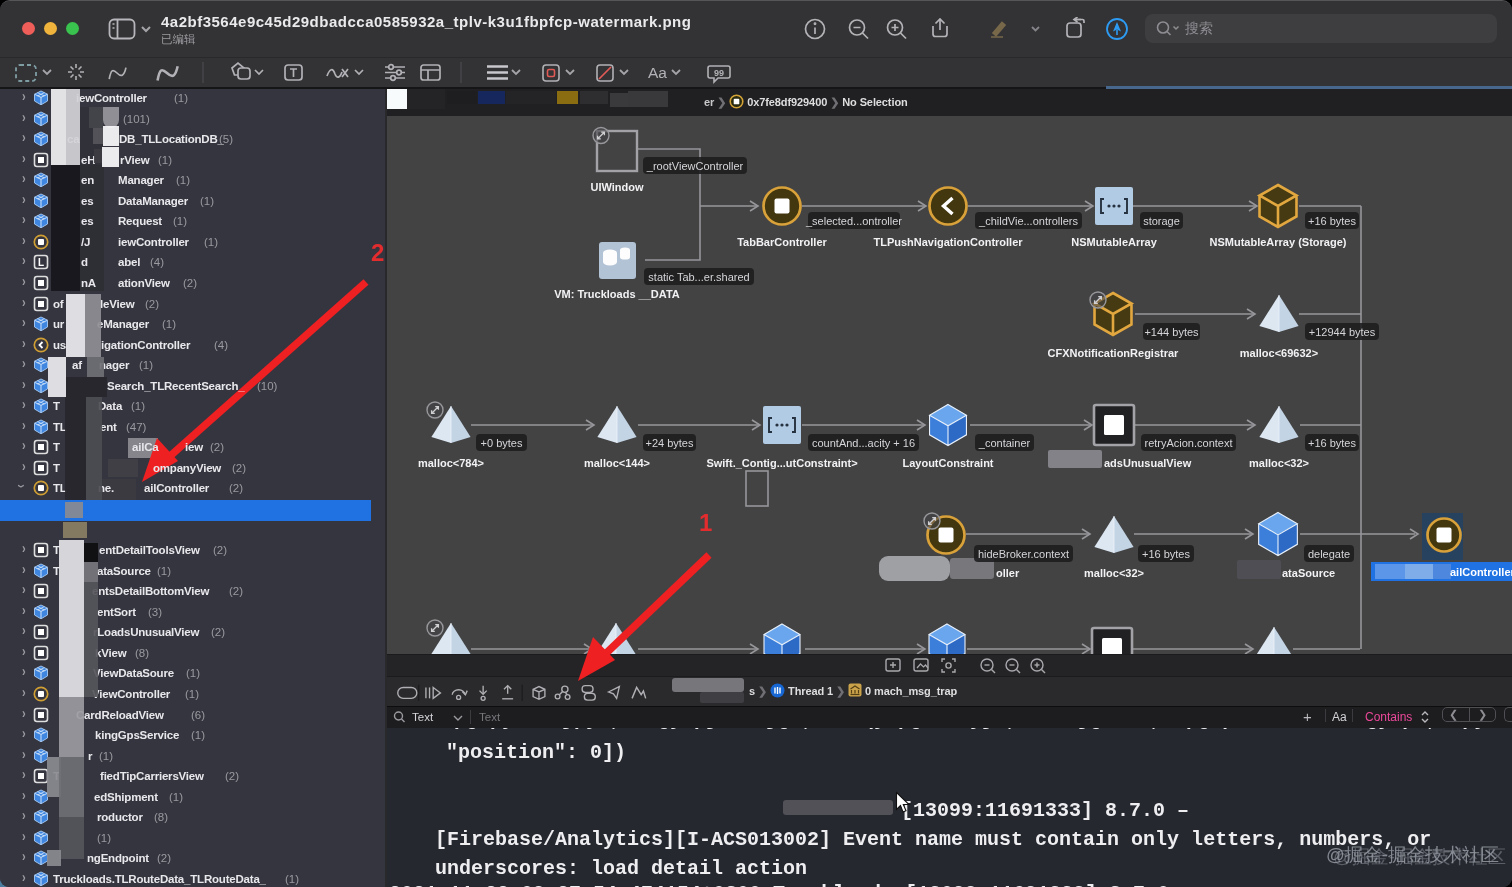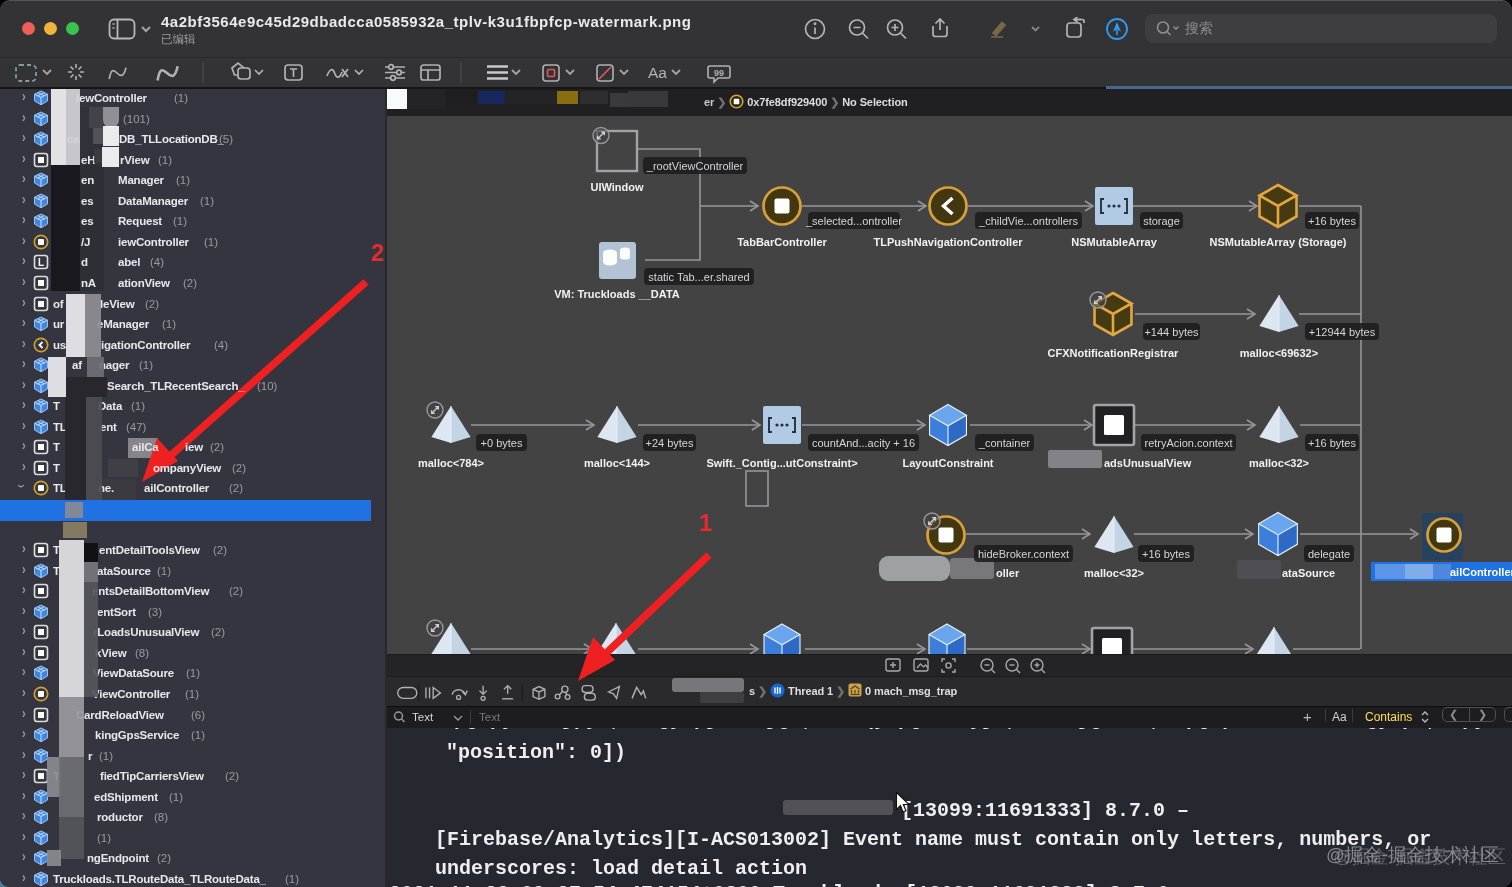--- a/index.html
+++ b/index.html
@@ -913,21 +913,21 @@
 <div class="abs" style="left:412px;top:705px;height:22px;line-height:22px;font-size:11.5px;color:#d6d6da">Text</div>
 <svg class="abs" style="left:453px;top:714px" width="10" height="6" viewBox="0 0 10 6">
       <path d="M1 1 L5 5 L9 1" fill="none" stroke="#9b9b9f" stroke-width="1.4"></path>
     </svg>
 <div class="abs" style="left:470px;top:709px;width:1px;height:14px;background:#3c3c40"></div>
 <div class="abs" style="left:479px;top:705px;height:26px;line-height:22px;font-size:11.5px;color:#77777b">Text</div>
 <div class="abs" style="left:1303px;top:705px;height:22px;line-height:21px;font-size:15px;color:#b9b9bd">+</div>
 <div class="abs" style="left:1325px;top:708px;width:1px;height:13px;background:#3c3c40"></div>
 <div class="abs" style="left:1332px;top:705px;height:22px;line-height:22px;font-size:12px;color:#d2d2d6">Aa</div>
 <div class="abs" style="left:1352px;top:708px;width:1px;height:13px;background:#3c3c40"></div>
-<div class="abs" style="left:1365px;top:705px;height:22px;line-height:22px;font-size:12px;color:#fde047">Contains</div>
+<div class="abs" style="left:1365px;top:705px;height:22px;line-height:22px;font-size:12px;color:#ec4899">Contains</div>
 <svg class="abs" style="left:1420px;top:709px" width="10" height="14" viewBox="0 0 10 14">
       <path d="M2 5 L5 2 L8 5 M2 9 L5 12 L8 9" fill="none" stroke="#b9b9bd" stroke-width="1.4"></path>
     </svg>
 <div class="abs" style="left:1442px;top:706px;width:54px;height:15px;border:1px solid #4f4f54;border-radius:5px;box-sizing:border-box"></div>
 <div class="abs" style="left:1469px;top:706px;width:1px;height:15px;background:#4f4f54"></div>
 <div class="abs" style="left:1449px;top:704px;font-size:11px;color:#8e8e92;line-height:19px">❮</div>
 <div class="abs" style="left:1478px;top:704px;font-size:11px;color:#8e8e92;line-height:19px">❯</div>
 <div class="abs" style="left:1504px;top:706px;width:8px;height:15px;border:1px solid #4f4f54;border-radius:5px 0 0 5px;border-right:none;box-sizing:border-box"></div>
 
 <div id="console">

